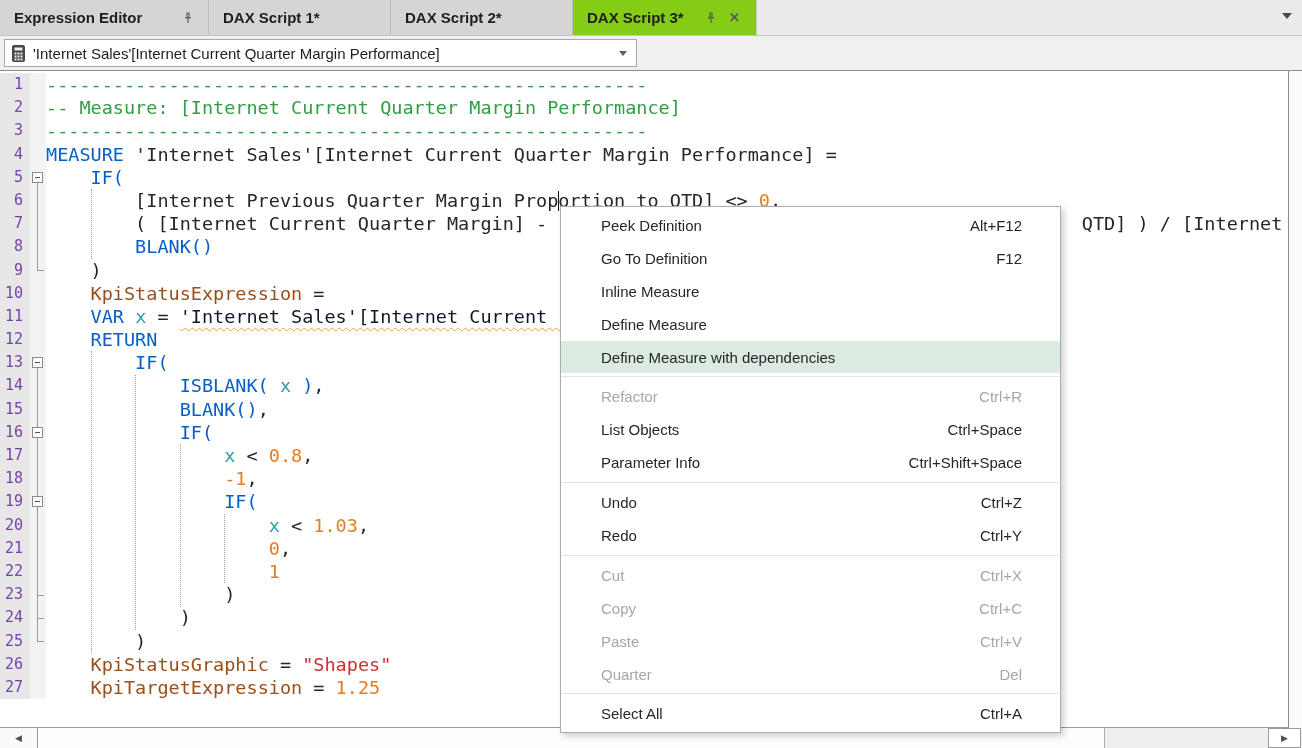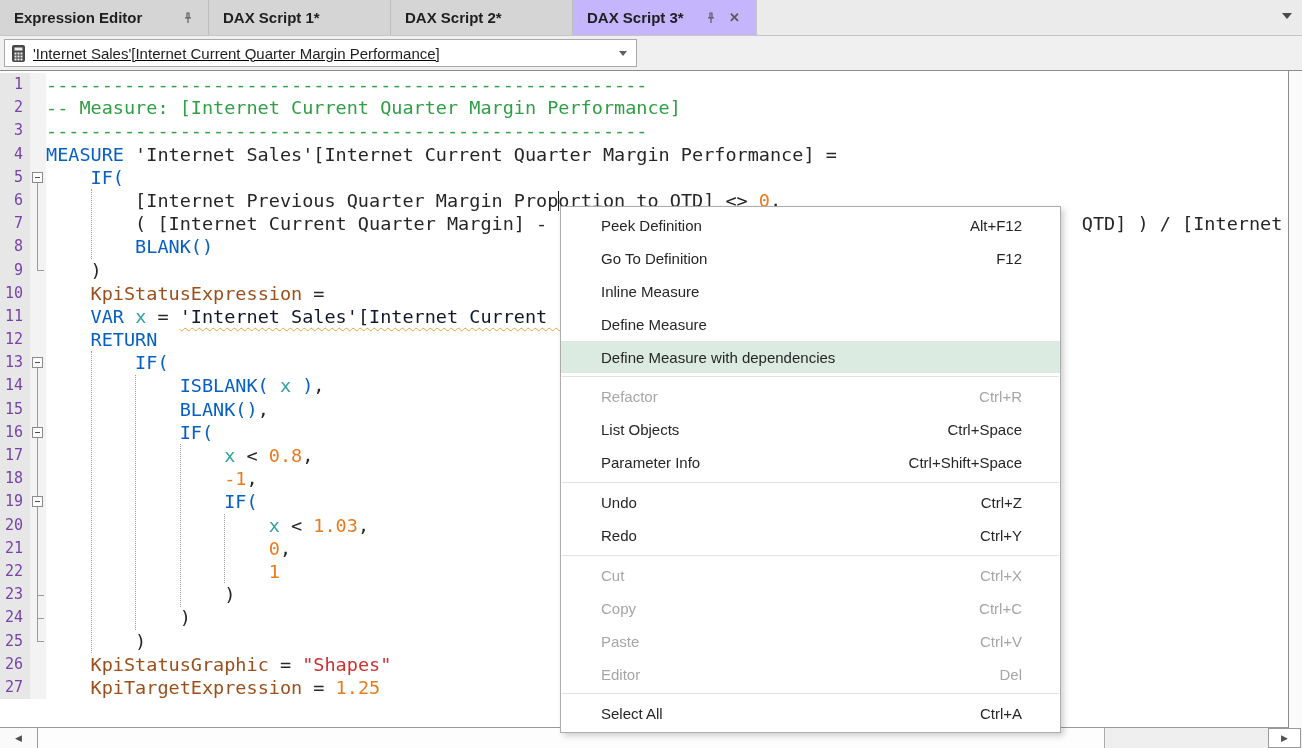--- a/index.html
+++ b/index.html
@@ -6,36 +6,36 @@
   body{width:1302px;height:748px;position:relative;overflow:hidden;background:#fff;
        font-family:"Liberation Sans",sans-serif;-webkit-font-smoothing:antialiased;}
 
   
   .tabbar{position:absolute;left:0;top:0;width:1302px;height:36px;background:#EBEBEB;
           border-bottom:1px solid #C6C6C6;box-sizing:border-box;display:flex;}
   .tabstrip{display:flex;height:100%;}
   .tab{height:100%;box-sizing:border-box;display:flex;align-items:center;
        background:#D5D5D5;border-right:1px solid #BDBDBD;padding:0 14px;gap:10px;
        font-size:15px;font-weight:bold;color:#1F1F1F;white-space:nowrap;}
-  .tab.active{background:#c4b5fd;border-right:1px solid #C6C6C6;}
+  .tab.active{background:#84cc16;border-right:1px solid #C6C6C6;}
   .tab .tlabel{pointer-events:none;}
   .tab .tpin{display:flex;align-items:center;margin-left:auto;opacity:.85;}
   .tab .tclose{font-size:13px;color:#5A5A5A;line-height:1;padding:1px 2px;}
   .tab-exp{width:209px;}
   .tab-d1,.tab-d2{width:182px;}
   .tab-d3{width:184px;}
   .tab-overflow{position:absolute;right:10px;top:13px;width:0;height:0;
         border-left:5px solid transparent;border-right:5px solid transparent;border-top:6px solid #4A4A4A;}
 
   
   .toolbar{position:absolute;left:0;top:36px;width:1302px;height:35px;background:#F0F0F0;
            border-bottom:1px solid #8C8C8C;box-sizing:border-box;}
   .combo{position:absolute;top:3px;height:28px;background:#fff;border:1px solid #A9A9A9;
          box-sizing:border-box;display:flex;align-items:center;}
-  .combo-obj{left:4px;width:633px;text-decoration:underline;}
+  .combo-obj{left:4px;width:633px;}
   .combo-expr{left:647px;width:641px;}
   .cicon{margin-left:7px;display:flex;align-items:center;}
   .cval{font-size:15px;color:#1E1E1E;margin-left:8px;white-space:nowrap;overflow:hidden;}
   .fx{font-family:"DejaVu Serif",serif;font-style:italic;font-weight:bold;font-size:17px;
       color:#1E1E1E;margin-left:10px;}
   .carrow{width:0;height:0;border-left:4px solid transparent;border-right:4px solid transparent;
           border-top:5px solid #5F5F5F;margin-left:auto;margin-right:9px;flex:none;}
 
   
   .editor{position:absolute;left:0;top:71px;width:1288px;height:657px;background:#fff;
@@ -402,21 +402,21 @@
     </div>
     <div class="mi dis">
       <span class="mlabel">Copy</span>
       <span class="mshort">Ctrl+C</span>
     </div>
     <div class="mi dis">
       <span class="mlabel">Paste</span>
       <span class="mshort">Ctrl+V</span>
     </div>
     <div class="mi dis">
-      <span class="mlabel">Editor</span>
+      <span class="mlabel">Quarter</span>
       <span class="mshort">Del</span>
     </div>
     <div class="msep">
       <i></i>
     </div>
     <div class="mi">
       <span class="mlabel">Select All</span>
       <span class="mshort">Ctrl+A</span>
     </div>
   </div>

